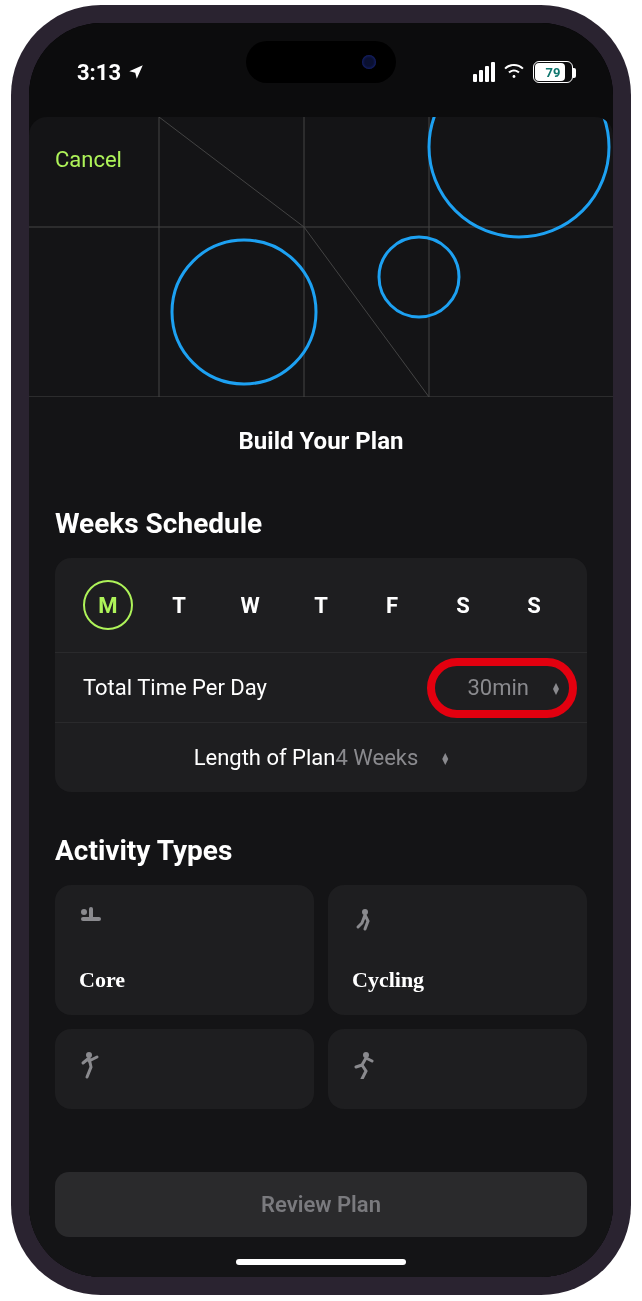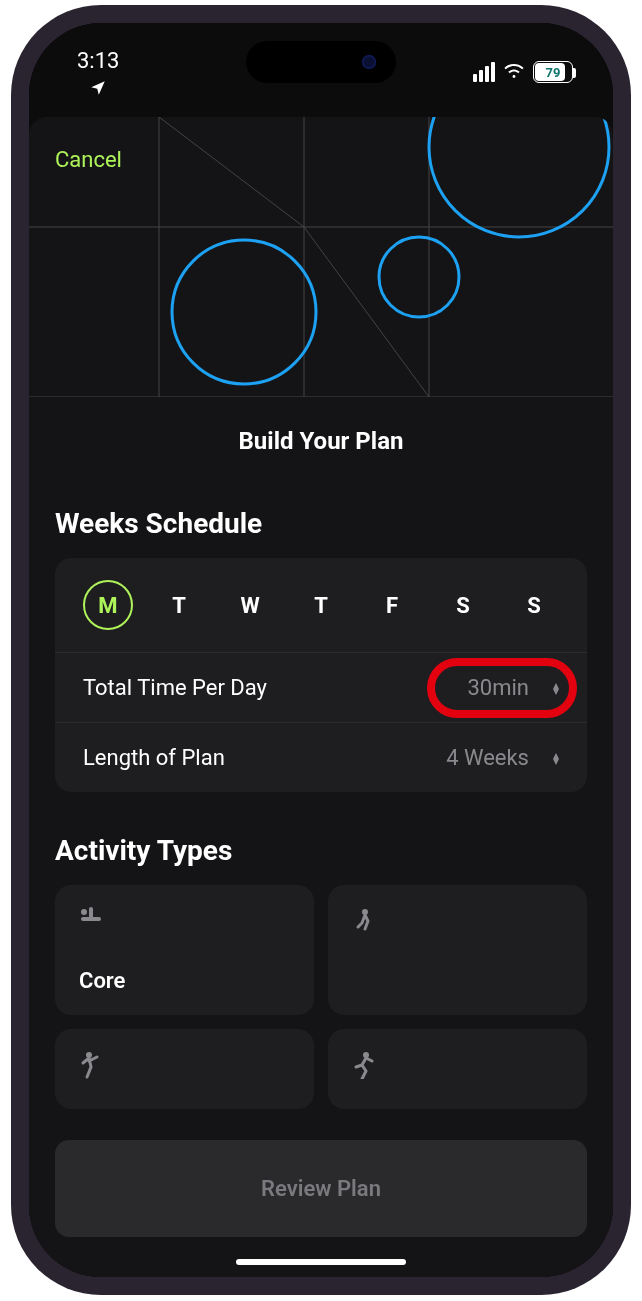--- a/index.html
+++ b/index.html
@@ -55,21 +55,21 @@
     height: 70px;
     display: flex;
     justify-content: space-between;
     align-items: center;
     padding: 28px 40px 0 48px;
     z-index: 50;
     color: #fff;
   }
   .status-left {
     display: flex; align-items: center; gap: 6px;
-    font-size: 22px; font-weight: 400; flex-direction: column;
+    font-size: 22px; font-weight: 700;
   }
   .status-right {
     display: flex; align-items: center; gap: 8px;
   }
   .signal-bars { display:flex; align-items:flex-end; gap:2px; }
   .signal-bars span { width:4px; background:#fff; border-radius:1px;}
   .signal-bars span:nth-child(1){height:8px;}
   .signal-bars span:nth-child(2){height:12px;}
   .signal-bars span:nth-child(3){height:16px;}
   .signal-bars span:nth-child(4){height:20px;}
@@ -169,21 +169,21 @@
   .setting-row {
     display: flex;
     justify-content: space-between;
     align-items: center;
     padding: 22px 28px;
     color: #fff;
     font-size: 22px;
     border-bottom: 1px solid #2a2a2c;
     position: relative;
   }
-  .setting-row:last-child { border-bottom: none; }
+  .setting-row:last-child { border-bottom: none; justify-content: center; }
   .setting-value {
     color: #8a8a8e;
     display: flex;
     align-items: center;
     gap: 24px;
     font-size: 22px;
   }
   .chevrons {
     display:flex;flex-direction:column;line-height:6px;color:#8a8a8e;font-size:12px;
   }
@@ -196,20 +196,21 @@
     height: 60px;
     border: 8px solid #e3000f;
     border-radius: 32px;
     pointer-events: none;
   }
 
   .activity-grid {
     display:grid;
     grid-template-columns: 1fr 1fr;
     gap: 14px;
+    font-family: Liberation Serif, serif;
   }
   .activity-card{
     background:#1e1e20;
     border-radius:16px;
     padding:22px 24px;
     display:flex;
     flex-direction:column;
     height:130px;
     justify-content:space-between;
   }
@@ -217,21 +218,21 @@
   .activity-label{color:#fff;font-size:22px;font-weight:600;}
 
   .bottom-bar{
     position:absolute;
     left:0;right:0;bottom:0;
     padding:20px 26px 40px;
     background:linear-gradient(to bottom, rgba(20,20,22,0) 0%, rgba(20,20,22,0.85) 30%, #141416 100%);
   }
   .review-btn{
     width:100%;
-    padding:36px;
+    padding:20px;
     text-align:center;
     background:#2a2a2c;
     border-radius:14px;
     color:#7a7a7e;
     font-size:22px;
     font-weight:600;
   }
   .home-indicator{
     position:absolute;left:50%;bottom:12px;transform:translateX(-50%);
     width:170px;height:6px;background:#fff;border-radius:3px;z-index:200;
@@ -345,20 +346,21 @@
             </div>
             <div class="activity-label">Core</div>
           </div>
           <div class="activity-card">
             <div class="activity-icon">
               <svg width="26" height="26" viewBox="0 0 26 26" fill="#8a8a8e">
                     <circle cx="13" cy="5" r="3"></circle>
                     <path d="M13 8 L10 16 L6 20 M13 8 L16 14 L13 22" stroke="#8a8a8e" stroke-width="3" fill="none" stroke-linecap="round"></path>
                   </svg>
             </div>
+            <div class="activity-label">Cycling</div>
           </div>
           <div class="activity-card" style="height:80px;">
             <div class="activity-icon">
               <svg width="24" height="28" viewBox="0 0 24 28" fill="#8a8a8e">
                     <circle cx="10" cy="4" r="3"></circle>
                     <path d="M10 7 L12 16 L8 26 M10 7 L4 12 M10 10 L18 6" stroke="#8a8a8e" stroke-width="3" fill="none" stroke-linecap="round"></path>
                   </svg>
             </div>
           </div>
           <div class="activity-card" style="height:80px;">

